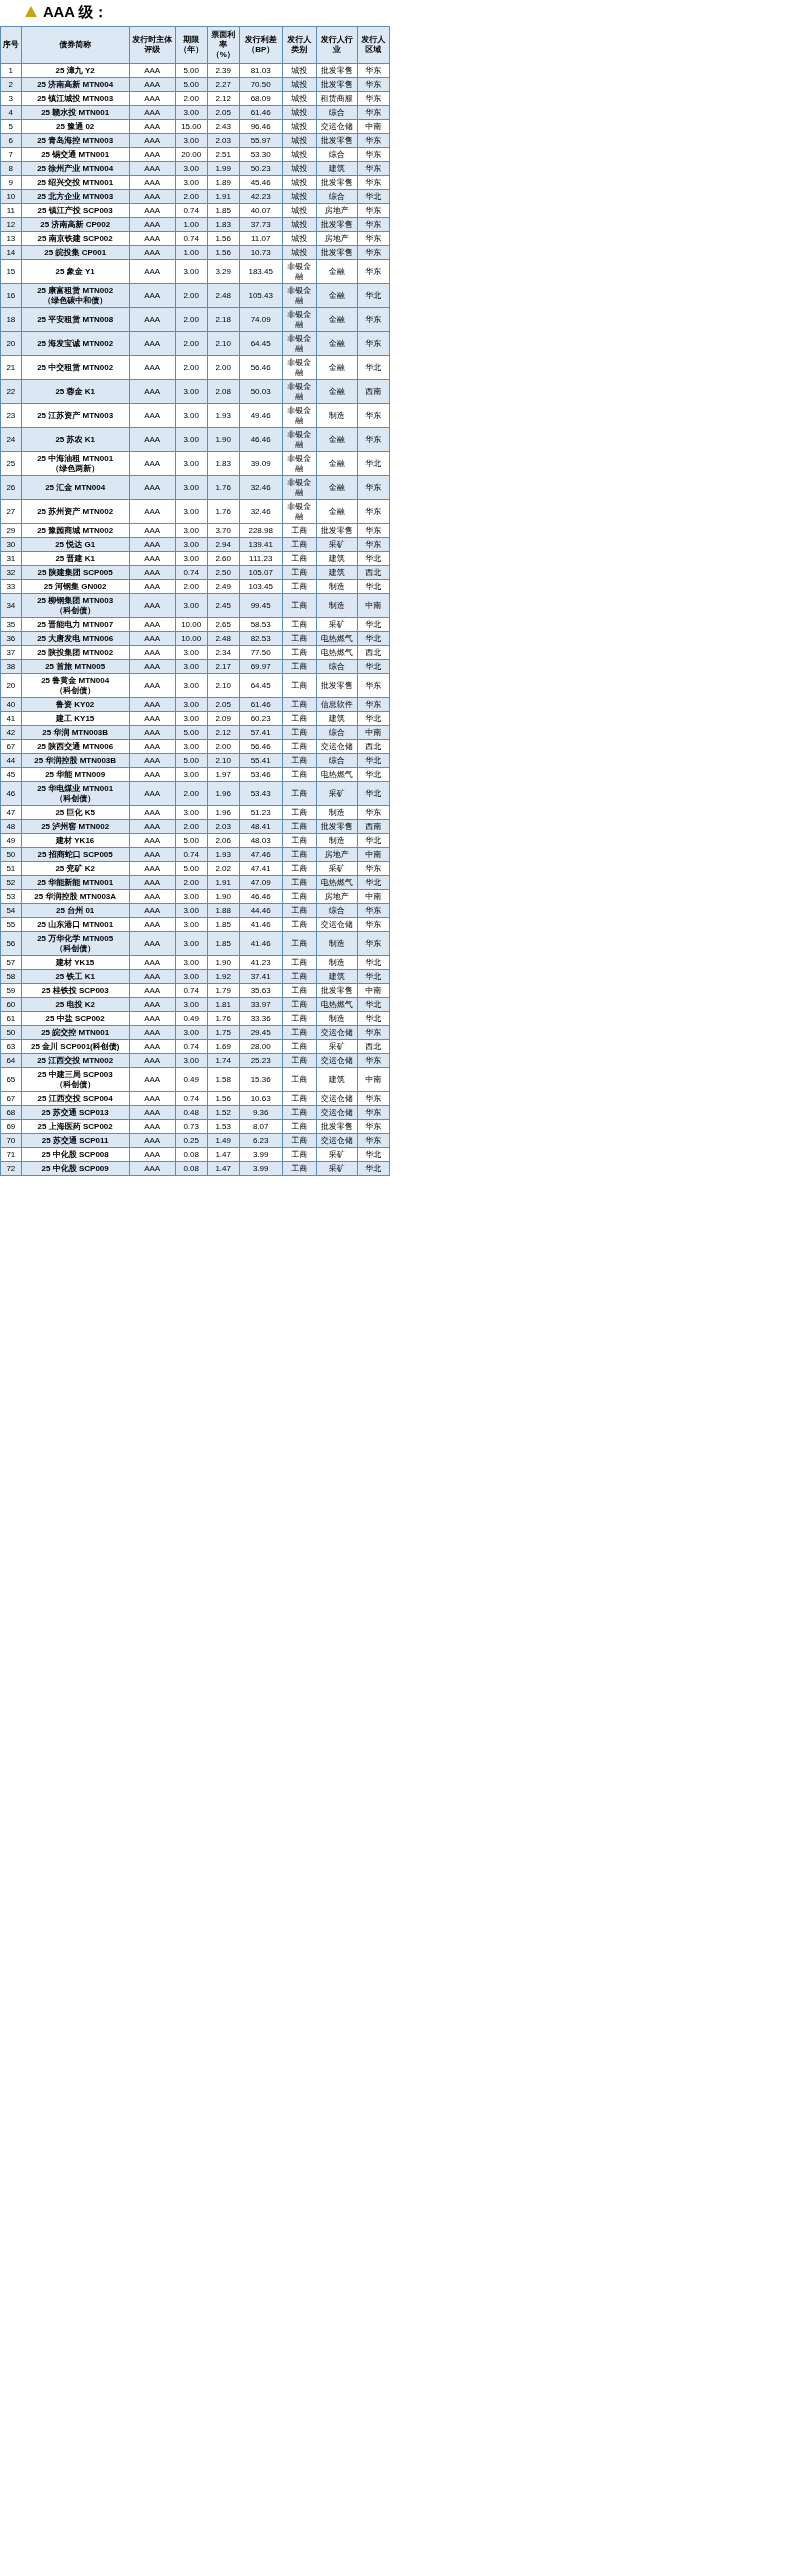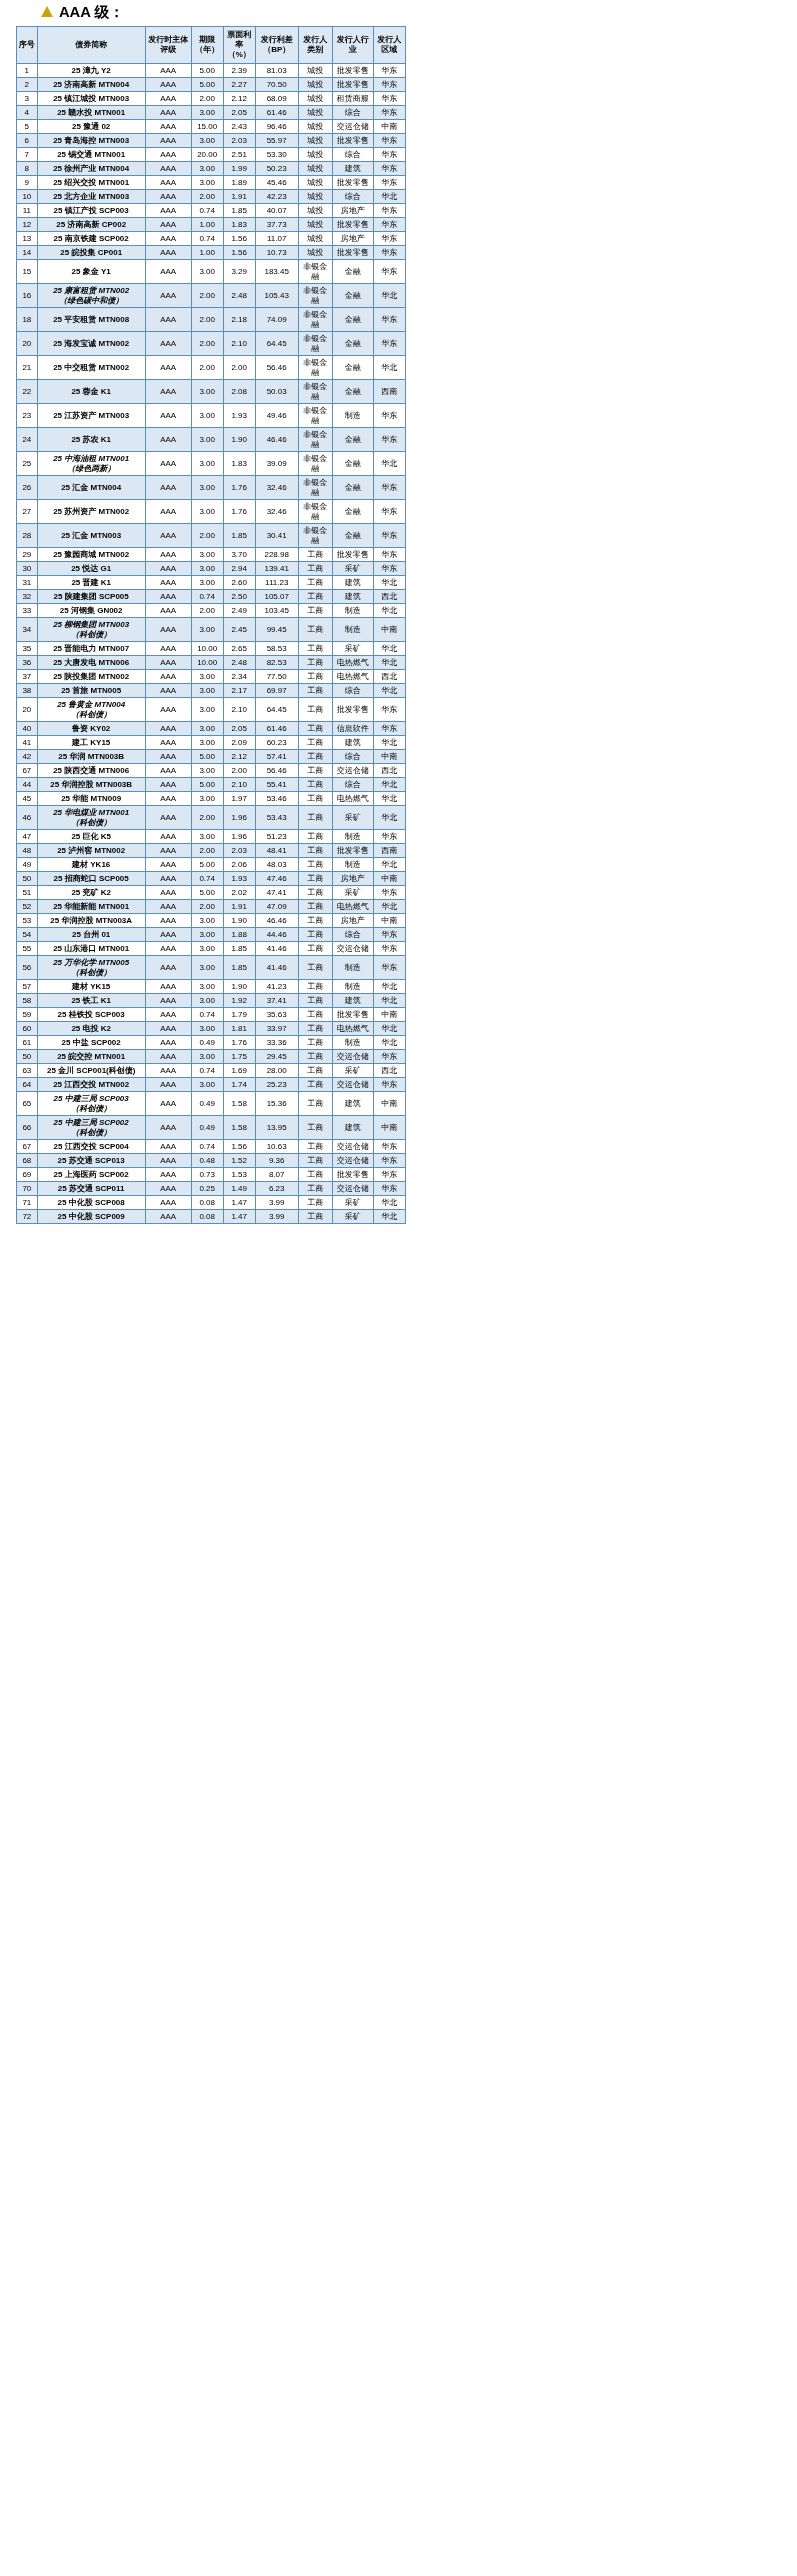--- a/index.html
+++ b/index.html
@@ -9,21 +9,20 @@
   }
   body {
     width: 797px;
     font-family: "Liberation Serif", "DejaVu Serif", serif;
     color: #000000;
   }
   .page {
     width: 768px;
     position: relative;
     padding: 0;
-    margin-left: 16px;
   }
   .section-title {
     display: flex;
     align-items: center;
     gap: 5.9px;
     font-size: 14.8px;
     font-weight: bold;
     padding: 3px 0 4.4px 25px;
     font-family: "Liberation Sans", sans-serif;
   }
@@ -69,21 +68,21 @@
   .col-idx   { width: 20.7px; }
   .col-name  { width: 108px; }
   .col-rate  { width: 46px; }
   .col-term  { width: 32px; }
   .col-coup  { width: 32px; }
   .col-spread{ width: 43px; }
   .col-type  { width: 34px; }
   .col-ind   { width: 41px; }
   .col-reg   { width: 32px; }
   .cell-name { font-weight: bold; }
-  .cell-sub  { display: block; font-style: italic; }
+  .cell-sub  { display: block; }
 </style>
 </head>
 <body>
 
 <div class="page">
 
   <div class="section-title">
     <span class="bullet-icon"></span>
     <span>AAA 级：</span>
   </div>
@@ -388,31 +387,20 @@
           <td>27</td>
           <td class="cell-name">25 苏州资产 MTN002</td>
           <td>AAA</td>
           <td>3.00</td>
           <td>1.76</td>
           <td>32.46</td>
           <td>非银金融</td>
           <td>金融</td>
           <td>华东</td>
         </tr>
-        <tr class="odd">
-          <td>28</td>
-          <td class="cell-name">25 汇金 MTN003</td>
-          <td>AAA</td>
-          <td>2.00</td>
-          <td>1.85</td>
-          <td>30.41</td>
-          <td>非银金融</td>
-          <td>金融</td>
-          <td>华东</td>
-        </tr>
         <tr class="even">
           <td>29</td>
           <td class="cell-name">25 豫园商城 MTN002</td>
           <td>AAA</td>
           <td>3.00</td>
           <td>3.70</td>
           <td>228.98</td>
           <td>工商</td>
           <td>批发零售</td>
           <td>华东</td>
@@ -817,34 +805,20 @@
         <tr class="even">
           <td>65</td>
           <td class="cell-name">
             <span class="cell-sub">25 中建三局 SCP003</span>
             <span class="cell-sub">（科创债）</span>
           </td>
           <td>AAA</td>
           <td>0.49</td>
           <td>1.58</td>
           <td>15.36</td>
-          <td>工商</td>
-          <td>建筑</td>
-          <td>中南</td>
-        </tr>
-        <tr class="odd">
-          <td>66</td>
-          <td class="cell-name">
-            <span class="cell-sub">25 中建三局 SCP002</span>
-            <span class="cell-sub">（科创债）</span>
-          </td>
-          <td>AAA</td>
-          <td>0.49</td>
-          <td>1.58</td>
-          <td>13.95</td>
           <td>工商</td>
           <td>建筑</td>
           <td>中南</td>
         </tr>
         <tr class="even">
           <td>67</td>
           <td class="cell-name">25 江西交投 SCP004</td>
           <td>AAA</td>
           <td>0.74</td>
           <td>1.56</td>

